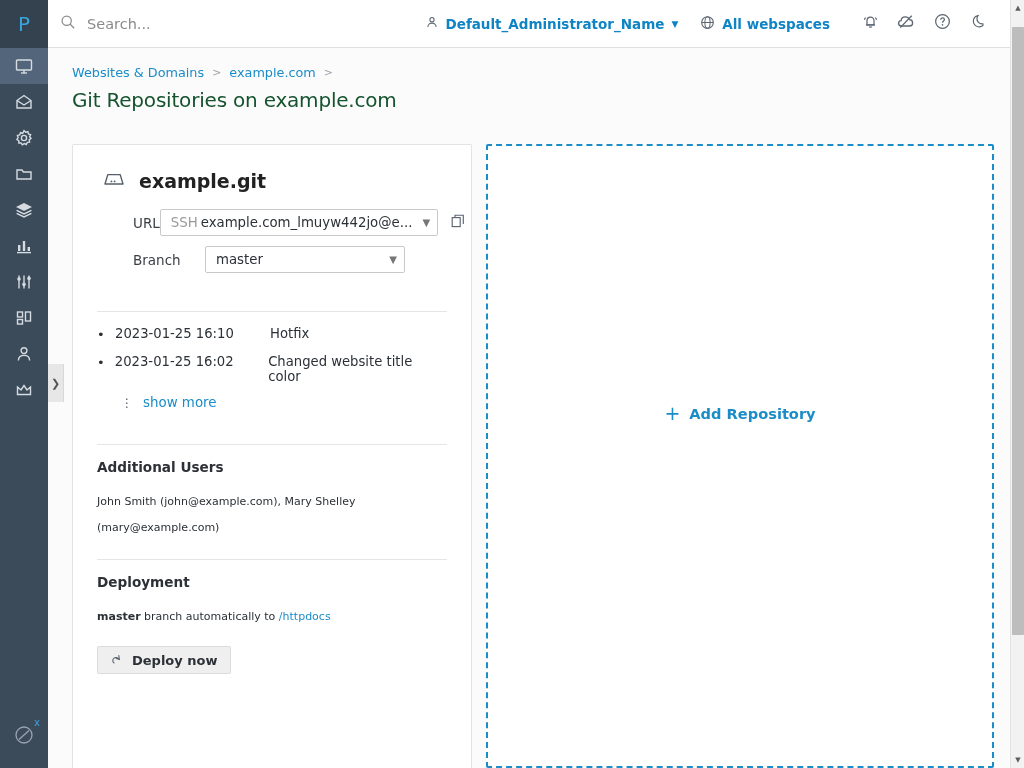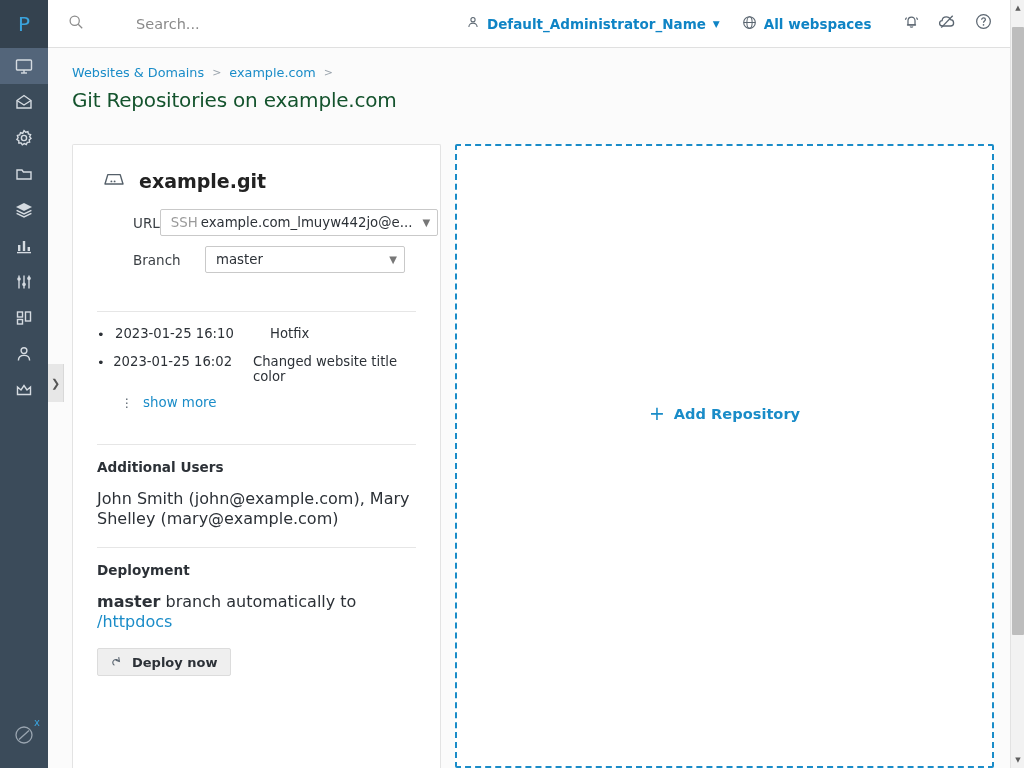--- a/index.html
+++ b/index.html
@@ -50,21 +50,21 @@
     cursor: pointer; z-index: 19;
   }
   #collapse-handle span { color: #555; font-size: 11px; line-height: 11px; }
 
   
   #header {
     position: absolute; left: 48px; top: 0; right: 14px; height: 48px;
     background: #ffffff; border-bottom: 1px solid #e0e0e0;
     display: flex; align-items: center; z-index: 10;
   }
-  #search-wrap { display: flex; align-items: center; flex: 1; padding-left: 20px; gap: 41px; }
+  #search-wrap { display: flex; align-items: center; flex: 1; padding-left: 12px; }
   #search-input {
     border: none; outline: none; background: transparent;
     font-size: 14.5px; color: #666; font-family: "DejaVu Sans", "Liberation Sans", sans-serif;
     margin-left: 11px; width: 330px; padding: 0;
   }
   #search-input::placeholder { color: #8a8a8a; }
   .hdr-right { display: flex; align-items: center; gap: 0px; padding-right: 14px; }
   .hdr-link {
     display: flex; align-items: center; gap: 7px;
     color: #0f84c5; font-size: 13.5px; font-weight: bold;
@@ -92,21 +92,21 @@
     font-size: 20px; font-weight: 400; color: #14532d; letter-spacing: -0.2px;
   }
 
   #panels {
     position: absolute; left: 24px; right: 16px; top: 96px; bottom: 0;
     display: flex; gap: 14px;
   }
 
   
   #repo-card {
-    width: 369px; background: #fff;
+    width: 400px; background: #fff;
     border: 1px solid #e3e3e3; border-bottom: none;
     border-radius: 2px 2px 0 0;
     padding: 16px 24px 0 24px;
     overflow: hidden;
   }
   .card-head { display: flex; align-items: center; gap: 12px; margin: 6px 0 14px 4px; }
   .card-title { font-size: 19px; font-weight: bold; color: #222; }
 
   .frow { display: flex; align-items: center; margin-bottom: 10px; padding-left: 36px; }
   .flabel { width: 72px; font-size: 13.5px; color: #3a3f44; }
@@ -139,21 +139,21 @@
   }
   .showmore .dots { color: #55606a; font-size: 12px; letter-spacing: 0; }
   .showmore a { color: #1a8cc8; text-decoration: none; cursor: pointer; }
 
   .btn {
     display: inline-flex; align-items: center; gap: 8px;
     height: 28px; padding: 0 12px;
     background: #efefef; border: 1px solid #dcdcdc; border-radius: 2px;
     font-size: 13px; font-weight: bold; color: #2c3137; cursor: pointer;
   }
-  .body-text { font-size: 16px; color: #2c3137; line-height: 20px; }
+  .body-text { font-size: 11px; color: #2c3137; line-height: 26px; }
   .body-text a { color: #1a8cc8; text-decoration: none; }
   .body-text b { font-weight: bold; }
 
   
   #add-panel {
     flex: 1; border: 2px dashed #1a8cc8; border-radius: 2px;
     background: #ffffff;
     display: flex; align-items: center; justify-content: center;
     margin-bottom: 0px;
     cursor: pointer;

